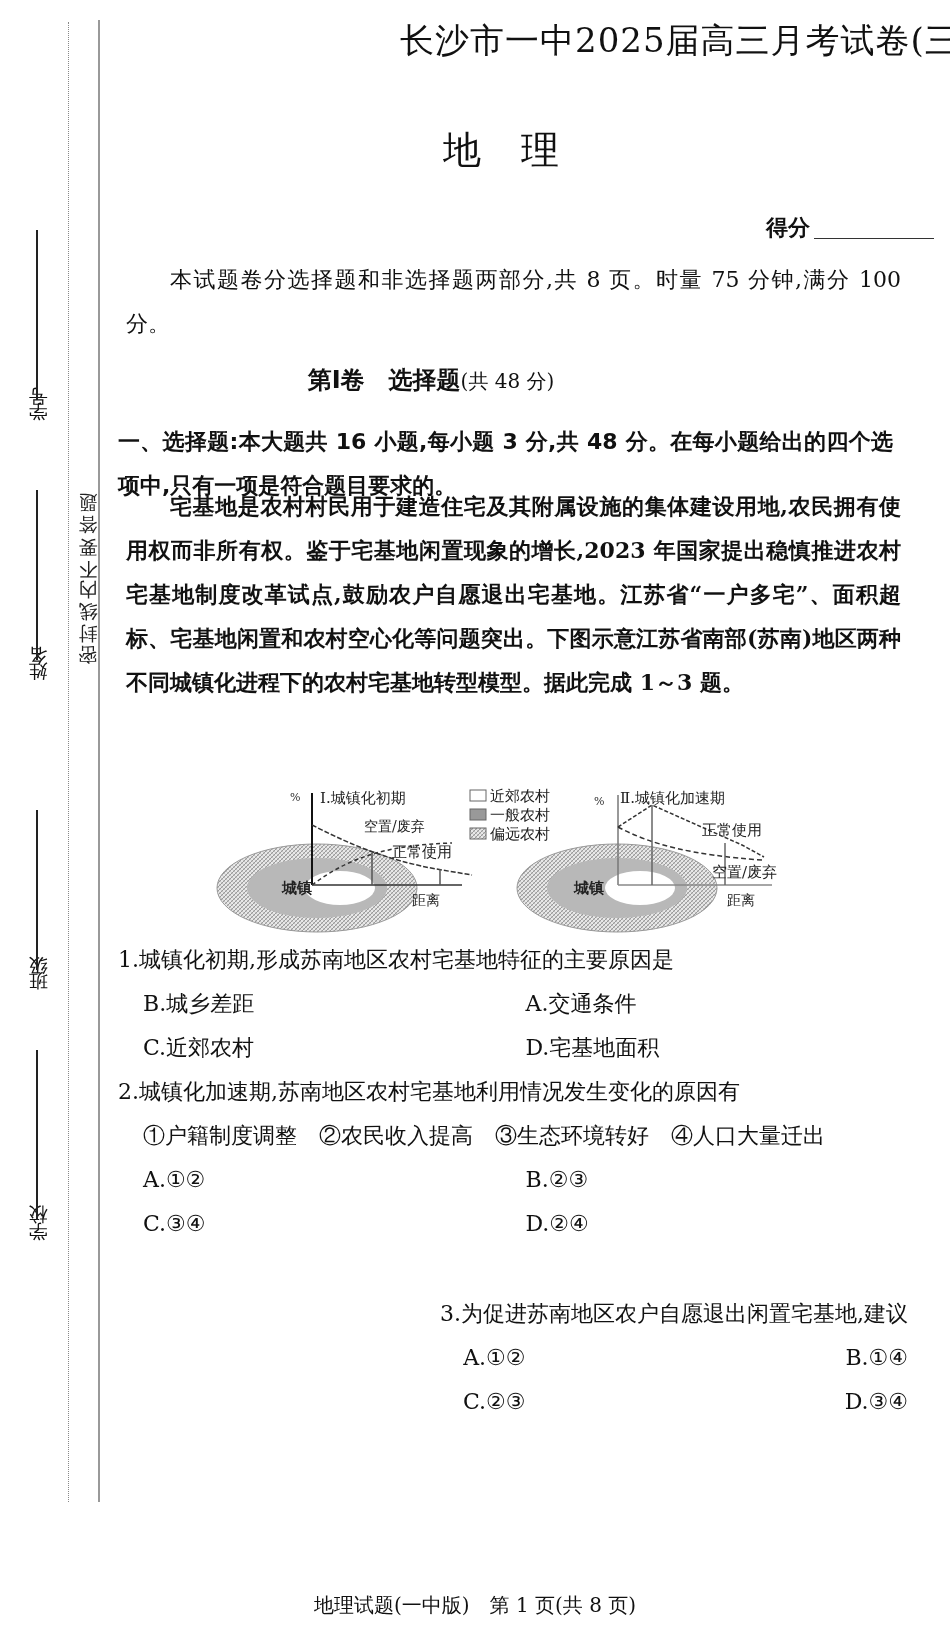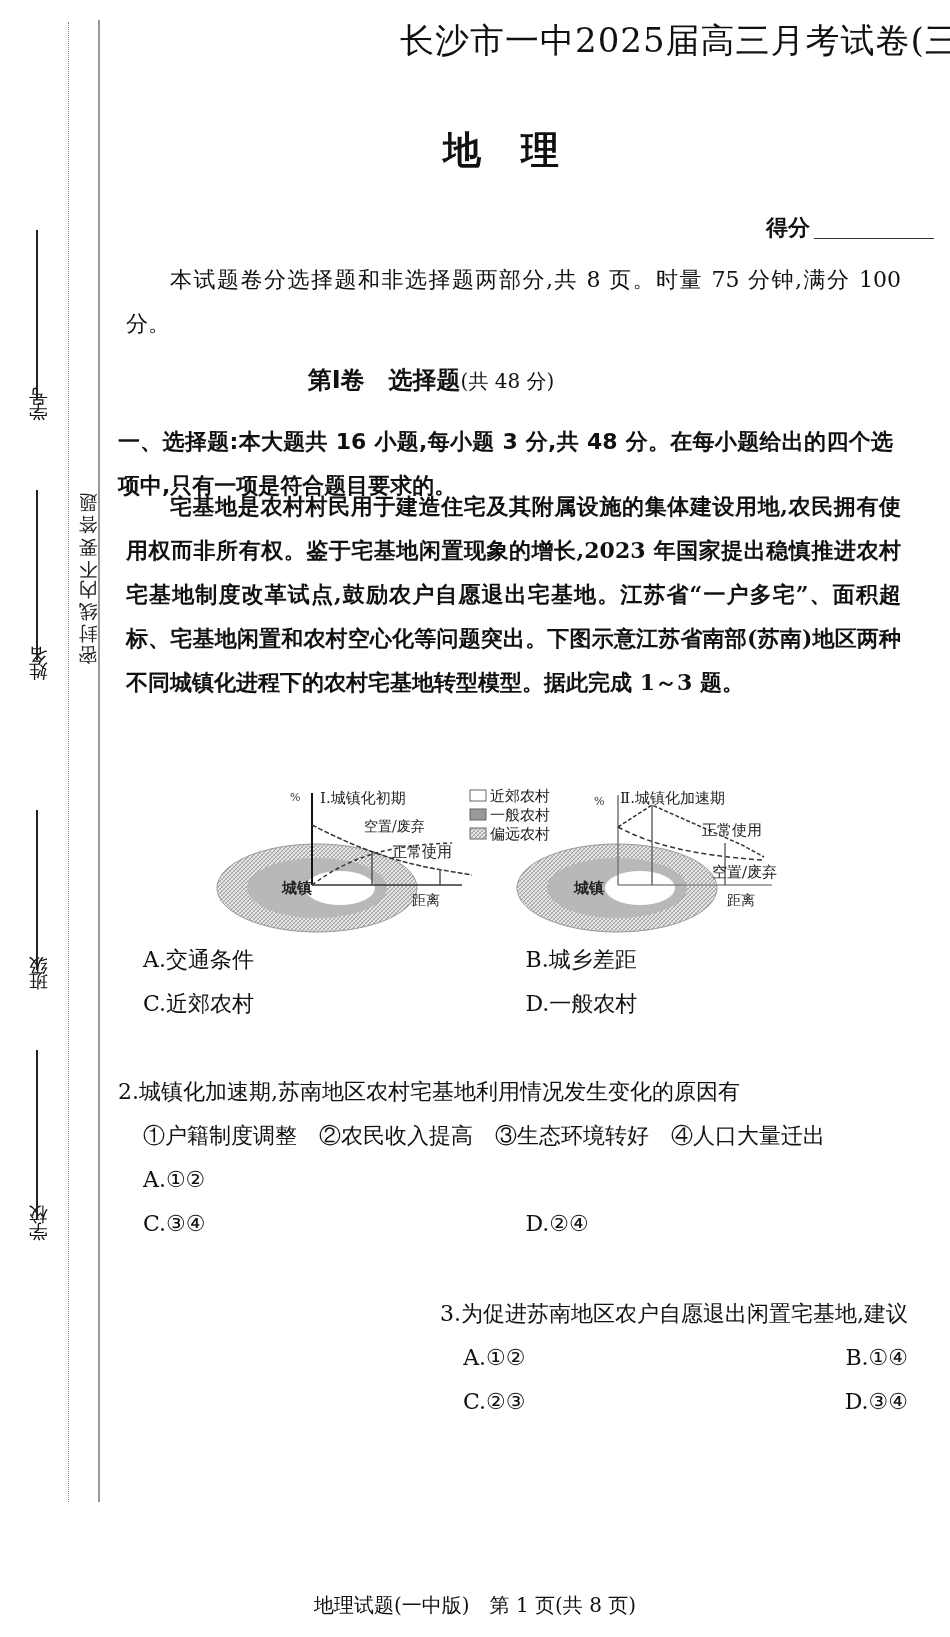--- a/index.html
+++ b/index.html
@@ -11,21 +11,21 @@
   .solid-line  { position: absolute; left: 98px; top: 20px; height: 1482px; border-left: 2px solid #999; }
 
   .vfield { position: absolute; left: 24px; writing-mode: vertical-rl; transform: rotate(180deg);
             font-size: 19px; letter-spacing: 16px; display: flex; align-items: center; }
   .vfield .blank { display: inline-block; width: 1.5px; background: #222; margin-top: 4px; }
   .seal { position: absolute; left: 74px; writing-mode: vertical-rl; transform: rotate(180deg);
           font-size: 19px; letter-spacing: 22px; color: #222; }
 
   .exam-title { position: absolute; left: 400px; top: 18px; font-size: 34px; letter-spacing: 1px;
                 font-family: "DejaVu Serif", serif; white-space: nowrap; }
-  .subject { position: absolute; left: 443px; top: 125px; font-size: 38px; font-weight: bold;
+  .subject { position: absolute; left: 443px; top: 125px; font-size: 38px; font-weight: normal;
              font-family: "DejaVu Sans", sans-serif; letter-spacing: 40px; white-space: nowrap; }
   .score { position: absolute; left: 718px; top: 213px; font-size: 22px; font-weight: bold;
            font-family: "DejaVu Sans", sans-serif; white-space: nowrap; margin-left: 48px; }
   .score .line { display: inline-block; width: 120px; border-bottom: 1.5px solid #333; margin-left: 4px; vertical-align: -4px; }
   .para { position: absolute; left: 118px; width: 775px; font-size: 22px; line-height: 44px; text-align: justify; }
   .indent { text-indent: 44px; margin-left: 8px; }
 
   .section-title { position: absolute; left: 0; width: 802px; top: 364px; text-align: center;
                    font-size: 24px; font-family: "DejaVu Sans", sans-serif; font-weight: bold; padding-left: 60px; box-sizing: border-box; }
   .section-title .small { font-weight: normal; font-size: 20px; font-family: "DejaVu Serif", serif; }
@@ -131,35 +131,37 @@
       <text x="408" y="18" font-size="15" fill="#222">Ⅱ.城镇化加速期</text>
       <text x="490" y="50" font-size="15" fill="#222">正常使用</text>
       <text x="500" y="92" font-size="15" fill="#222">空置/废弃</text>
       <text x="362" y="108" font-size="15" font-weight="bold" fill="#222">城镇</text>
       <text x="515" y="120" font-size="14" fill="#222">距离</text>
     </g>
   </svg>
 </div>
 
 <div class="q" style="top:938px;">
+  <div>1.城镇化初期,形成苏南地区农村宅基地特征的主要原因是</div>
   <div class="opt-row">
+    <span>B.城乡差距</span>
     <span>A.交通条件</span>
-    <span>B.城乡差距</span>
   </div>
   <div class="opt-row">
     <span>C.近郊农村</span>
-    <span>D.一般农村</span>
+    <span>D.宅基地面积</span>
   </div>
 </div>
 
 <div class="q" style="top:1070px;">
   <div>2.城镇化加速期,苏南地区农村宅基地利用情况发生变化的原因有</div>
   <div class="sub">①户籍制度调整　②农民收入提高　③生态环境转好　④人口大量迁出</div>
   <div class="opt-row">
     <span>A.①②</span>
+    <span>B.②③</span>
   </div>
   <div class="opt-row">
     <span>C.③④</span>
     <span>D.②④</span>
   </div>
 </div>
 
 <div class="q" style="top:1292px;text-align:right;">
   <div>3.为促进苏南地区农户自愿退出闲置宅基地,建议</div>
   <div class="opt-row">

